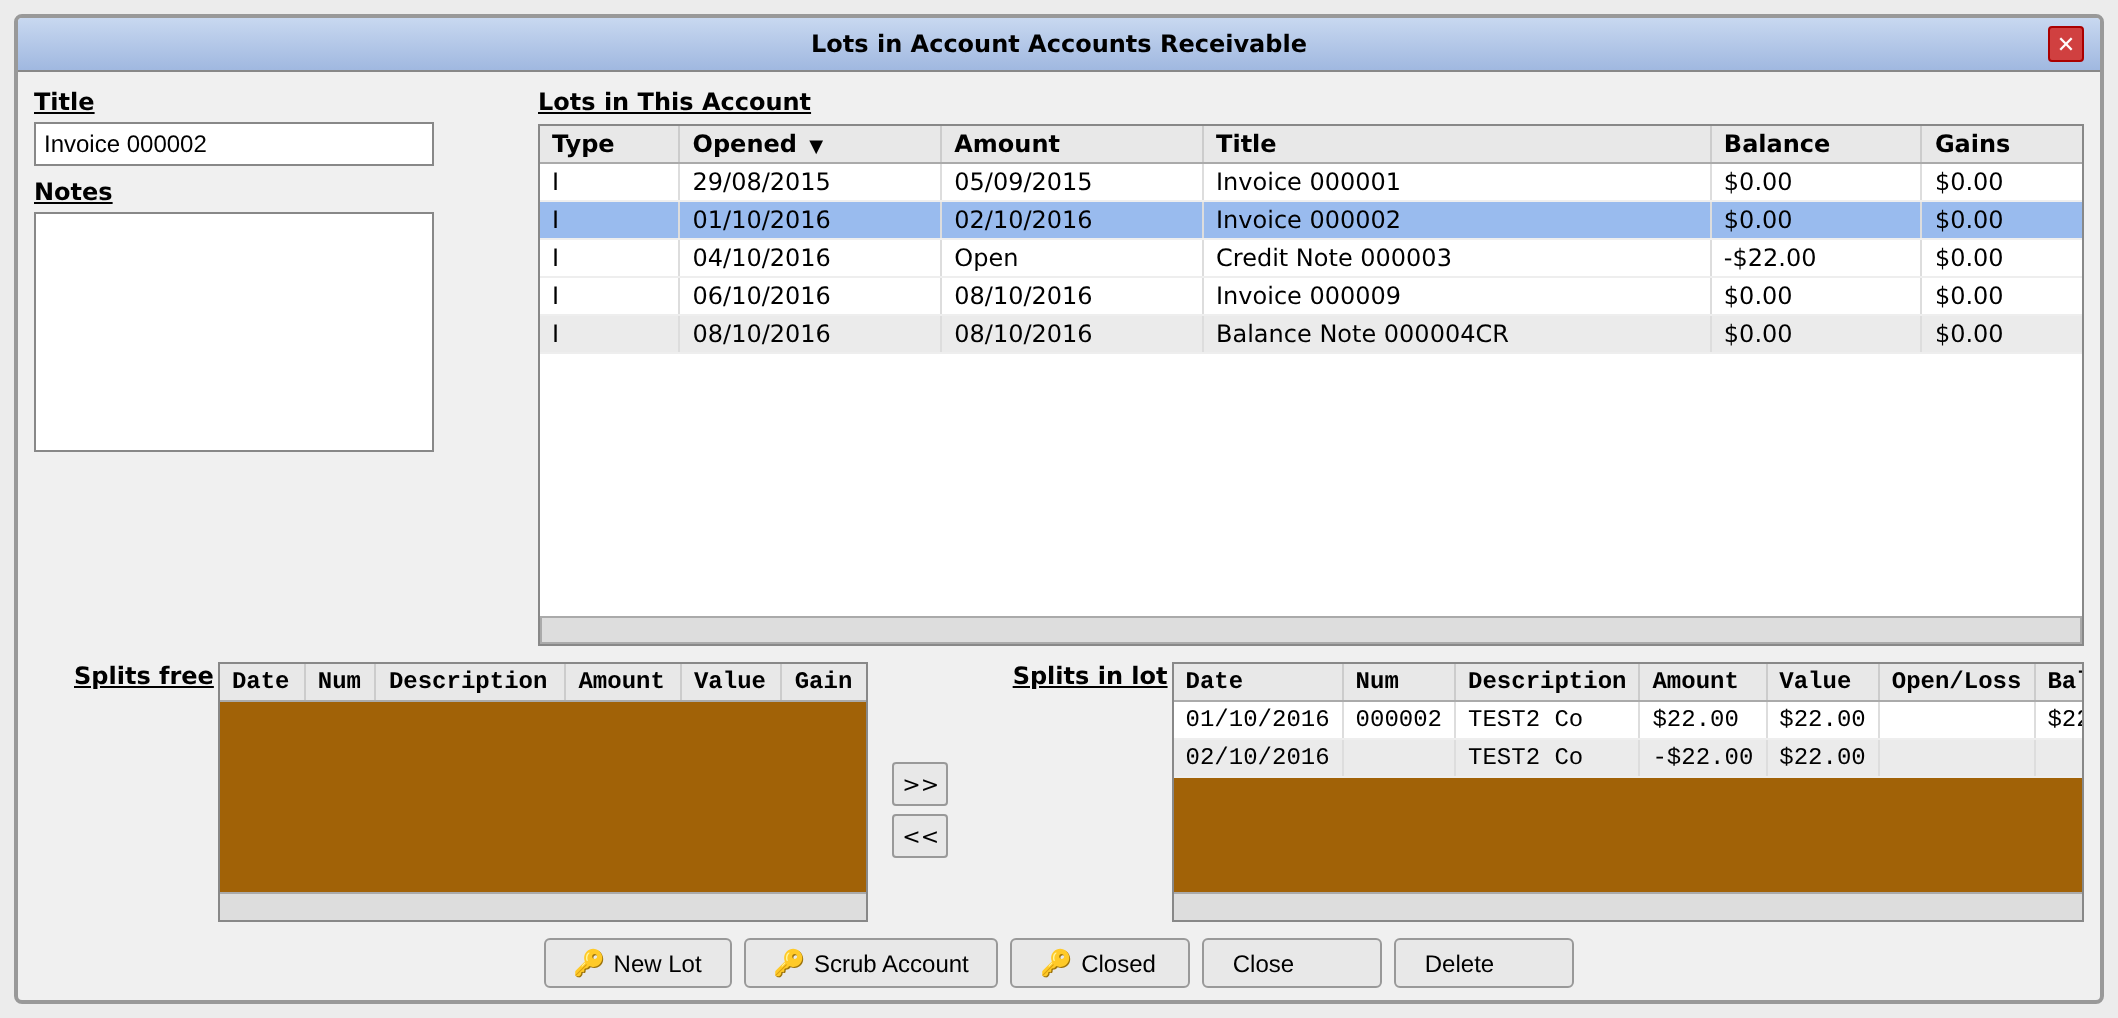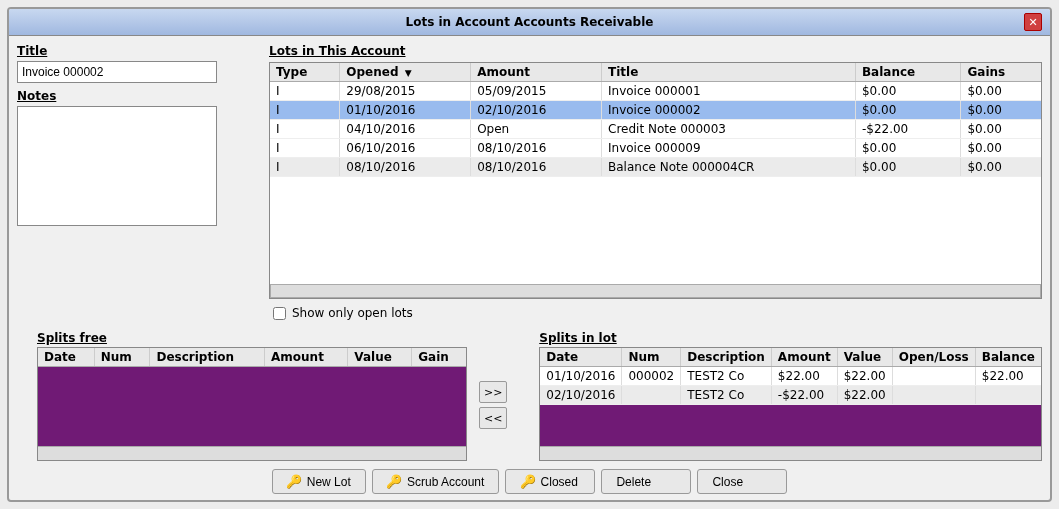--- a/index.html
+++ b/index.html
@@ -172,36 +172,37 @@
       gap: 4px;
     }
     .splits-row {
       display: flex;
       gap: 8px;
       height: 130px;
     }
     .split-panel {
       flex: 1;
       display: flex;
-      flex-direction: column;
+      flex-direction: row;
       gap: 2px;
       padding-left: 20px;
     }
     .split-panel-title {
       font-size: 12px;
       font-weight: bold;
       text-decoration: underline;
     }
     .split-table-wrap {
       border: 1px solid #888;
-      background: #701a75;
+      background: #a16207;
       flex: 1;
       overflow: hidden;
       display: flex;
       flex-direction: column;
+      font-family: Liberation Mono, monospace;
     }
     .split-scroll {
       flex: 1;
       overflow-y: auto;
       overflow-x: hidden;
     }
     .split-h-scroll {
       height: 14px;
       background: #ddd;
       border-top: 1px solid #aaa;
@@ -329,24 +330,20 @@
                   <td>Balance Note 000004CR</td>
                   <td>$0.00</td>
                   <td>$0.00</td>
                 </tr>
               </tbody>
           </table>
         </div>
         <div class="h-scrollbar">
           <div class="h-scrollbar-inner"></div>
         </div>
-      </div>
-      <div class="checkbox-row">
-        <input type="checkbox" style="">
-        <label>Show only open lots</label>
       </div>
     </div>
   </div>
 
   <div class="bottom-section">
     <div class="splits-row">
 
       <div class="split-panel">
         <span class="split-panel-title">Splits free</span>
         <div class="split-table-wrap">
@@ -426,19 +423,19 @@
     </button>
     <button class="btn">
       <span class="btn-icon">🔑</span>
       <span>Scrub Account</span>
     </button>
     <button class="btn">
       <span class="btn-icon">🔑</span>
       <span>Closed</span>
     </button>
     <button class="btn">
-      <span>Delete</span>
+      <span>Close</span>
     </button>
     <button class="btn">
-      <span>Close</span>
+      <span>Delete</span>
     </button>
   </div>
 </div>
 
 </body></html>

